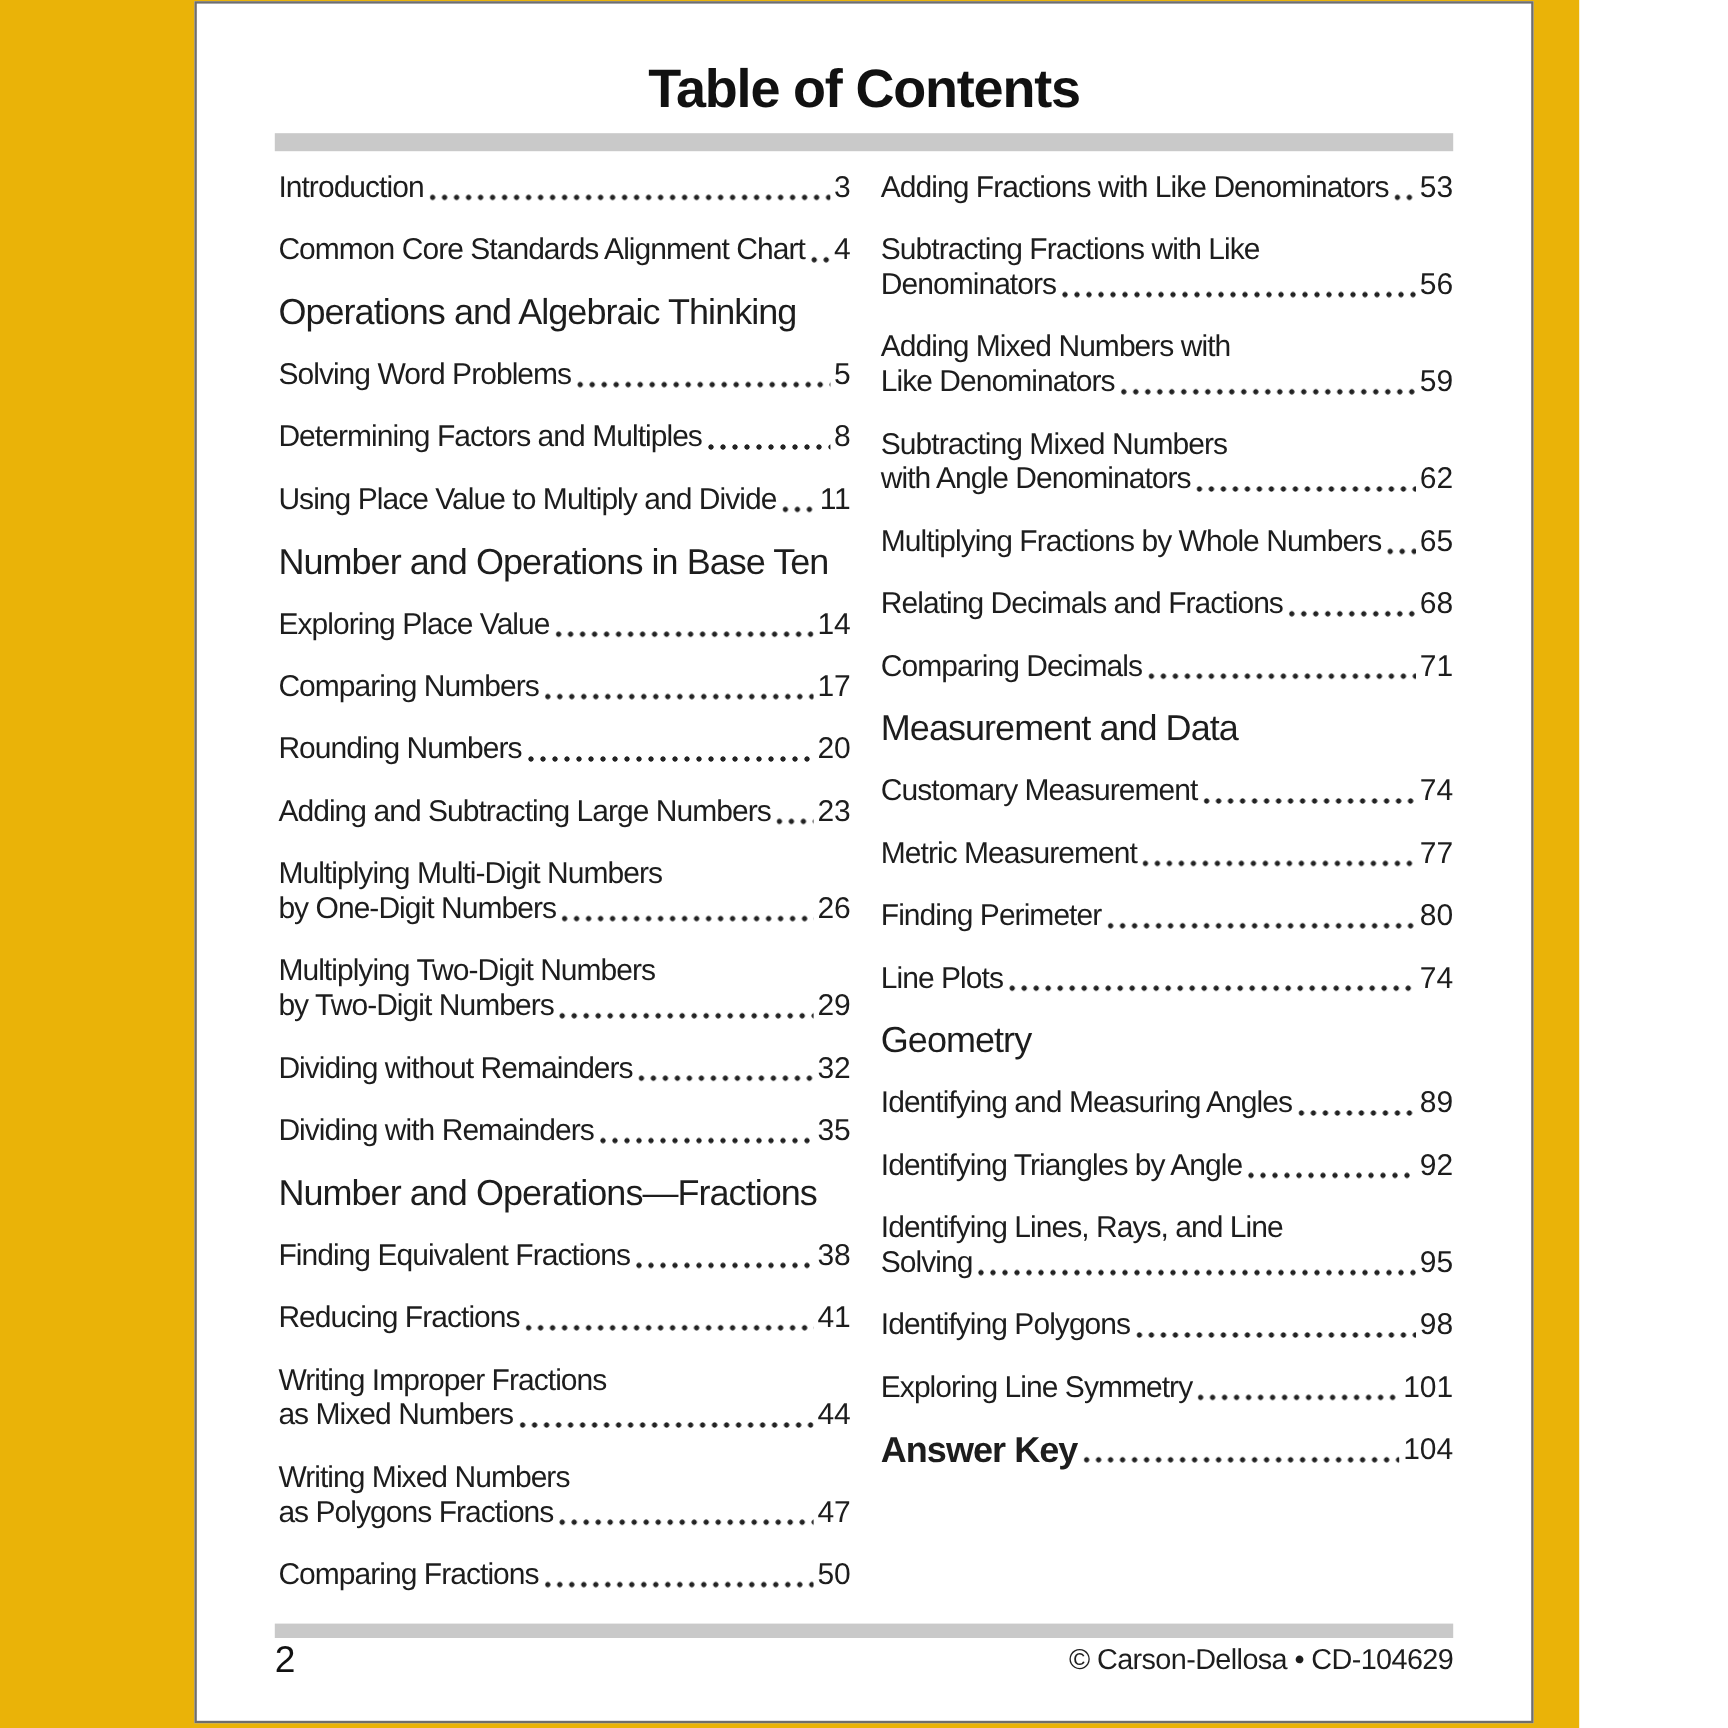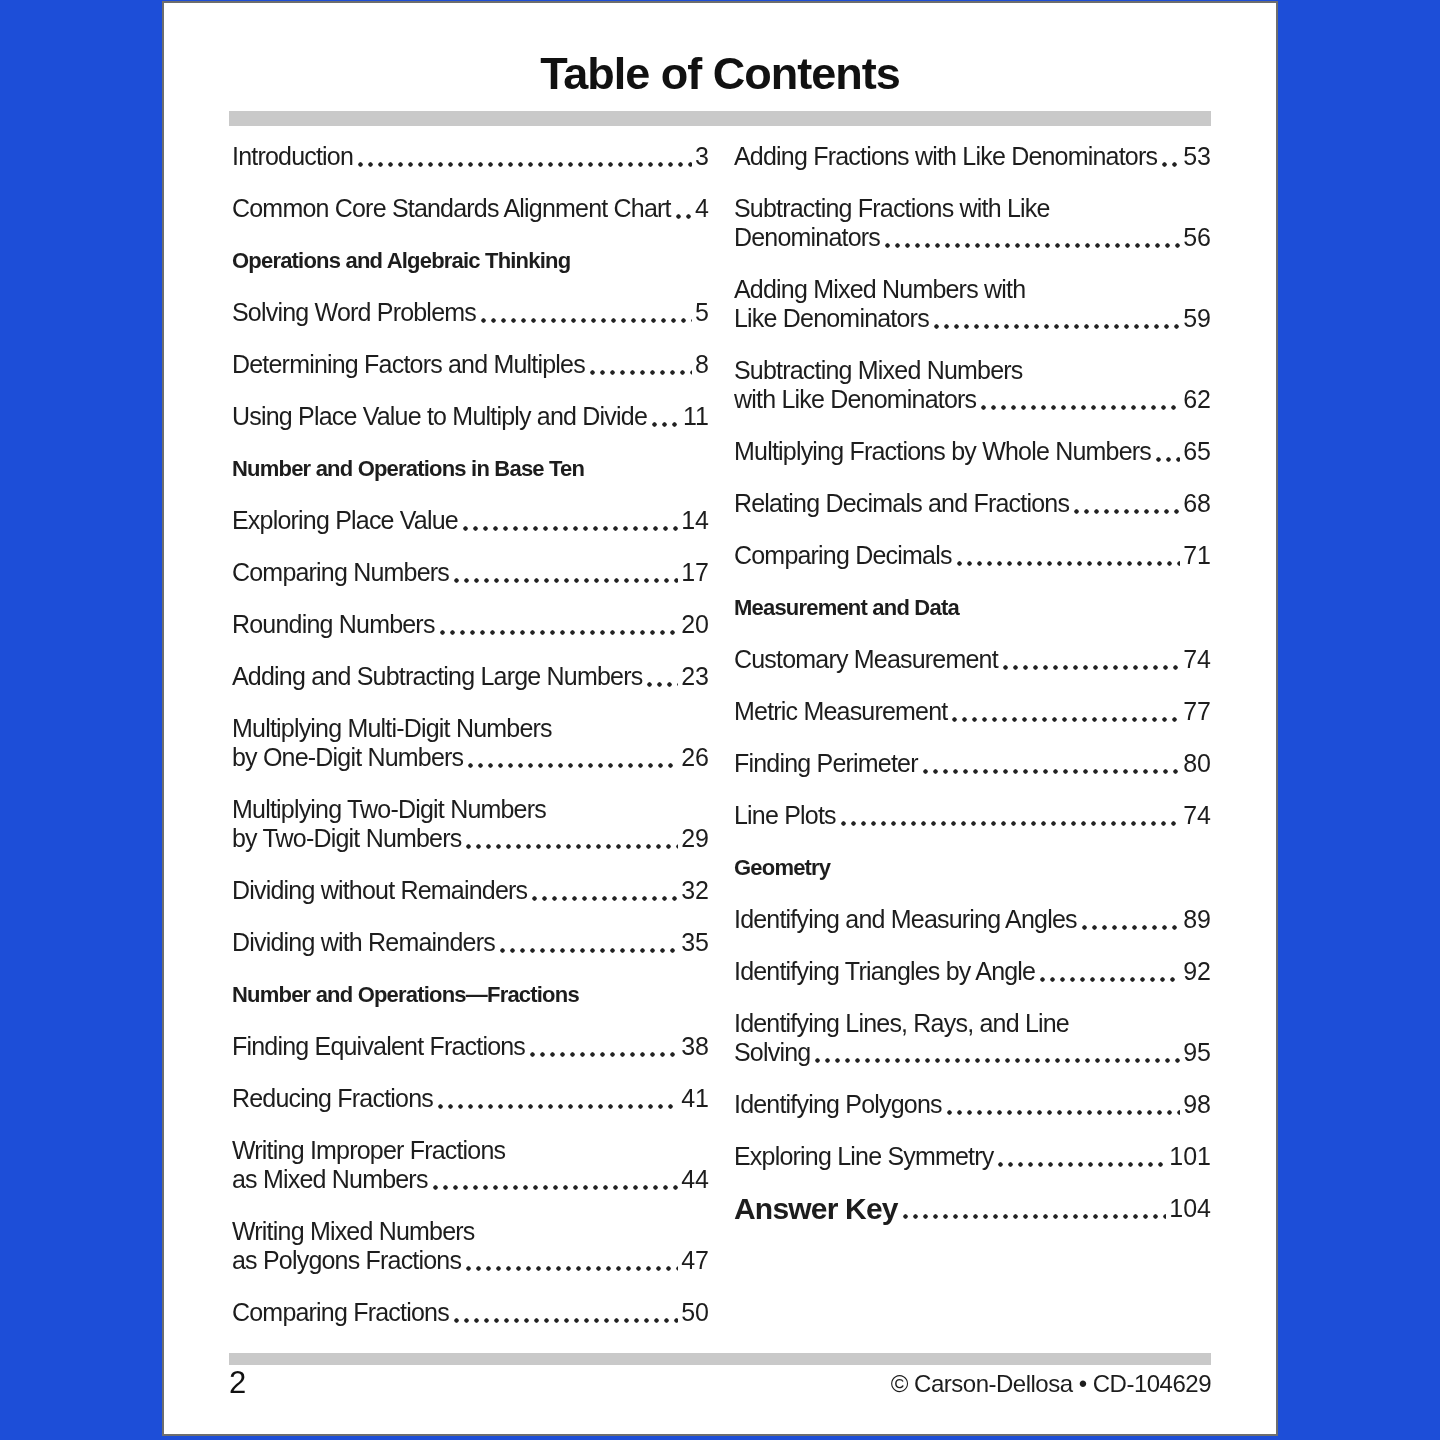--- a/index.html
+++ b/index.html
@@ -7,23 +7,23 @@
     padding: 0;
     background: #ffffff;
     width: 1440px;
     height: 1440px;
     font-family: "Liberation Sans", "DejaVu Sans", sans-serif;
     color: #1d1d1d;
     -webkit-font-smoothing: antialiased;
   }
   .canvas {
     position: relative;
-    width: 1440px;
+    width: 1316px;
     height: 1440px;
-    background: #1d4ed8;
+    background: #eab308;
     overflow: hidden;
   }
   .page {
     position: absolute;
     left: 162px;
     top: 1px;
     width: 1116px;
     height: 1435px;
     box-sizing: border-box;
     border: 2px solid #6e6e6e;
@@ -61,22 +61,22 @@
     display: flex;
     align-items: flex-end;
     font-size: 25px;
     line-height: 29px;
   }
   .label {
     letter-spacing: -0.8px;
     white-space: nowrap;
   }
   .entry.heading .label {
-    font-weight: bold;
-    font-size: 22px;
+    font-weight: normal;
+    font-size: 30px;
   }
   .label.bold {
     font-weight: bold;
     font-size: 30px;
   }
   .leader {
     flex: 1 1 auto;
     min-width: 8px;
     height: 5px;
     margin: 0 3px 4px 5px;
@@ -311,21 +311,21 @@
               <span class="label">Like Denominators</span>
               <span class="leader"></span>
               <span class="pagenum">59</span>
             </div>
           </div>
           <div class="entry">
             <div class="line">
               <span class="label">Subtracting Mixed Numbers</span>
             </div>
             <div class="line">
-              <span class="label">with Like Denominators</span>
+              <span class="label">with Angle Denominators</span>
               <span class="leader"></span>
               <span class="pagenum">62</span>
             </div>
           </div>
           <div class="entry">
             <div class="line">
               <span class="label">Multiplying Fractions by Whole Numbers</span>
               <span class="leader"></span>
               <span class="pagenum">65</span>
             </div>

